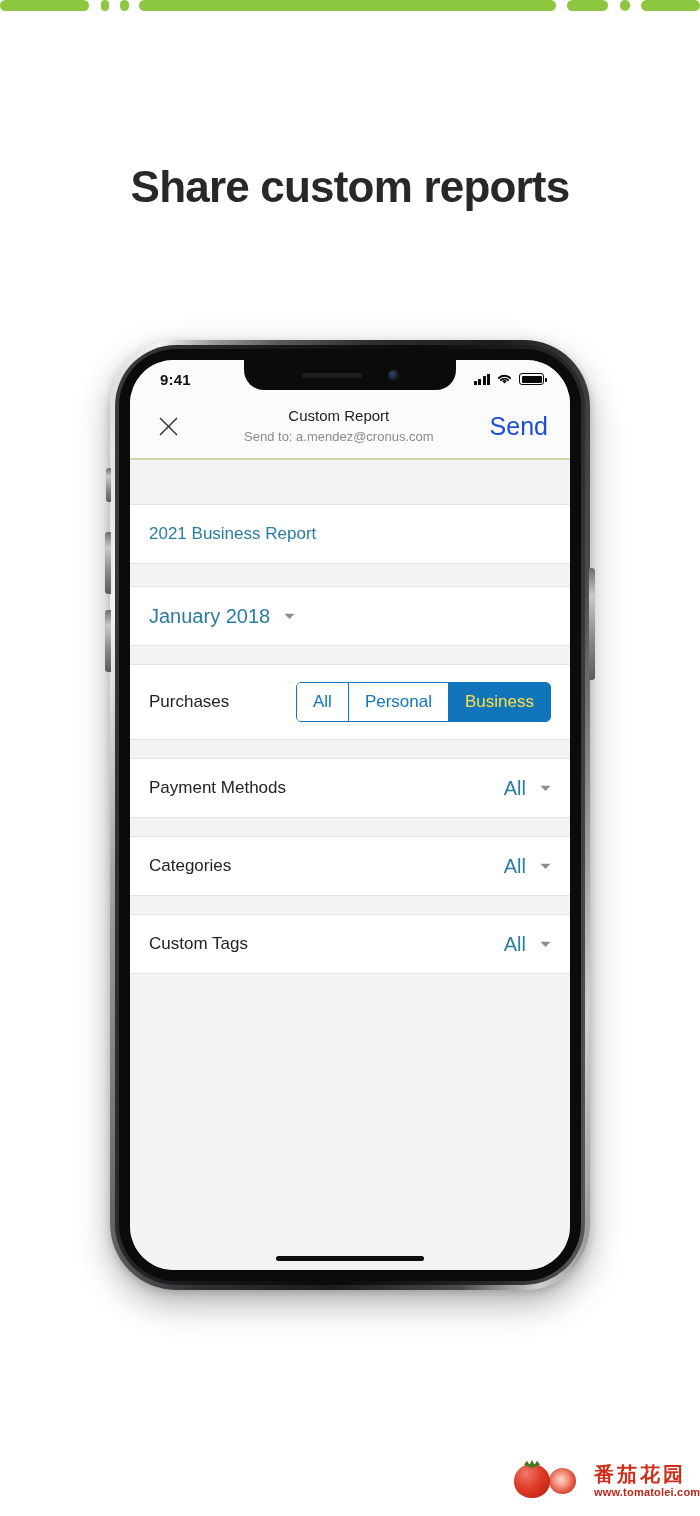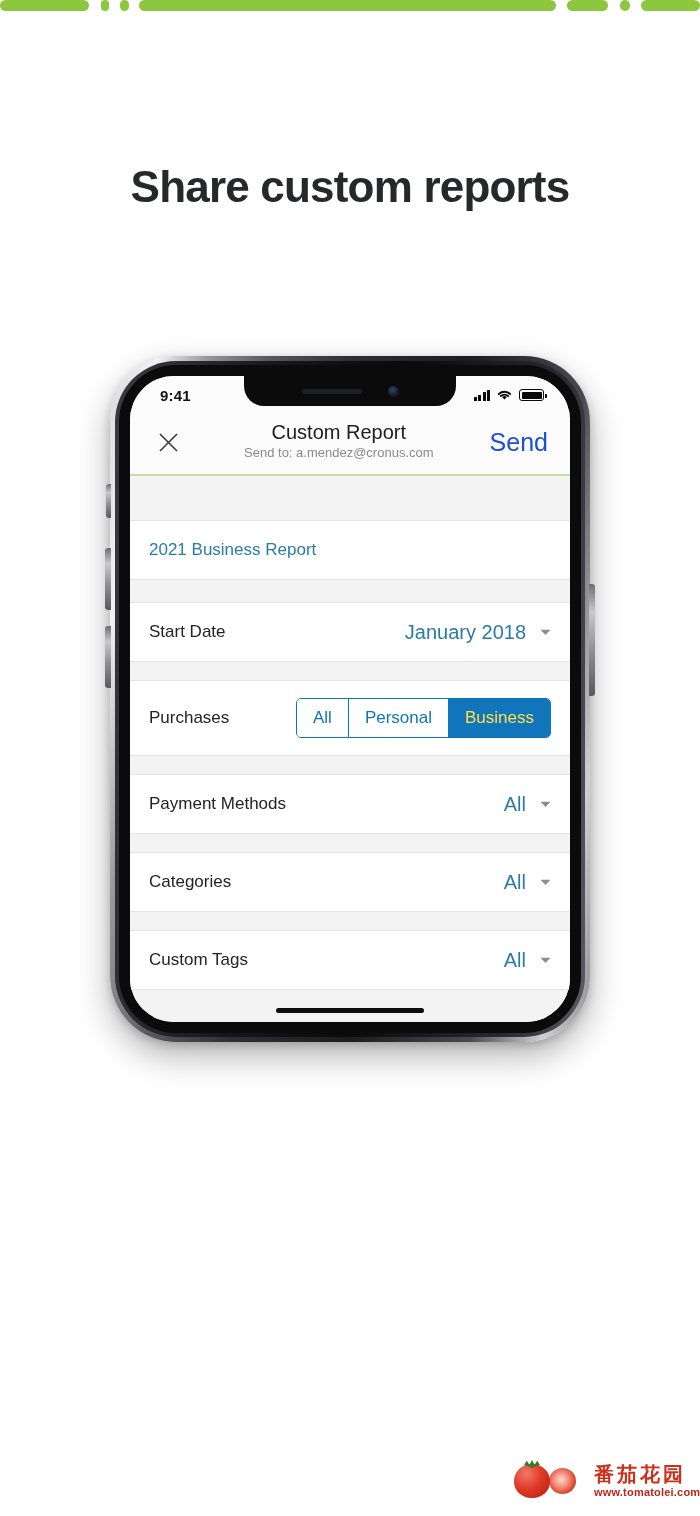--- a/index.html
+++ b/index.html
@@ -46,23 +46,23 @@
     font-size: 44px;
     font-weight: bold;
     letter-spacing: -0.8px;
     color: #27282a;
   }
 
   
   .device {
     position: absolute;
     left: 110px;
-    top: 356px;
+    top: 340px;
     width: 480px;
-    height: 686px;
+    height: 950px;
   }
 
   .frame-outer {
     position: absolute;
     inset: 0;
     border-radius: 66px;
     background: linear-gradient(100deg,#d8d8da 0%,#f2f2f4 8%,#9a9a9e 16%,#5b5b5f 26%,#2f2f33 40%,#1c1c1e 60%,#4a4a4e 80%,#cfcfd2 92%,#8e8e92 100%);
     box-shadow: 0 14px 34px rgba(0,0,0,0.30), 0 3px 10px rgba(0,0,0,0.18);
   }
   .frame-mid {
@@ -187,21 +187,21 @@
     display: flex; align-items: center; justify-content: center;
     flex: 0 0 40px;
     cursor: pointer;
   }
   .header-center {
     flex: 1;
     text-align: center;
     padding-bottom: 2px;
   }
   .header-title {
-    font-size: 20px;
+    font-size: 15px;
     color: #1d1d1f;
     line-height: 22px;
   }
   .header-sub {
     font-size: 13px;
     color: #8b8b8e;
     line-height: 18px;
     margin-top: 1px;
   }
   .send-btn {
@@ -422,21 +422,20 @@
         <div class="card">
           <div class="row">
             <div class="row-title-link">2021 Business Report</div>
           </div>
         </div>
 
         <div class="spacer sp-sm"></div>
 
         <div class="card">
           <div class="row">
-            <div class="row-label">Start Date</div>
             <div class="row-value">January 2018</div>
             <svg class="chevron" viewBox="0 0 11 7">
               <path d="M0.5 0.8 L5.5 6 L10.5 0.8 Z" fill="#8c8c90"></path>
             </svg>
           </div>
         </div>
 
         <div class="spacer sp-xs"></div>
 
         <div class="card">

